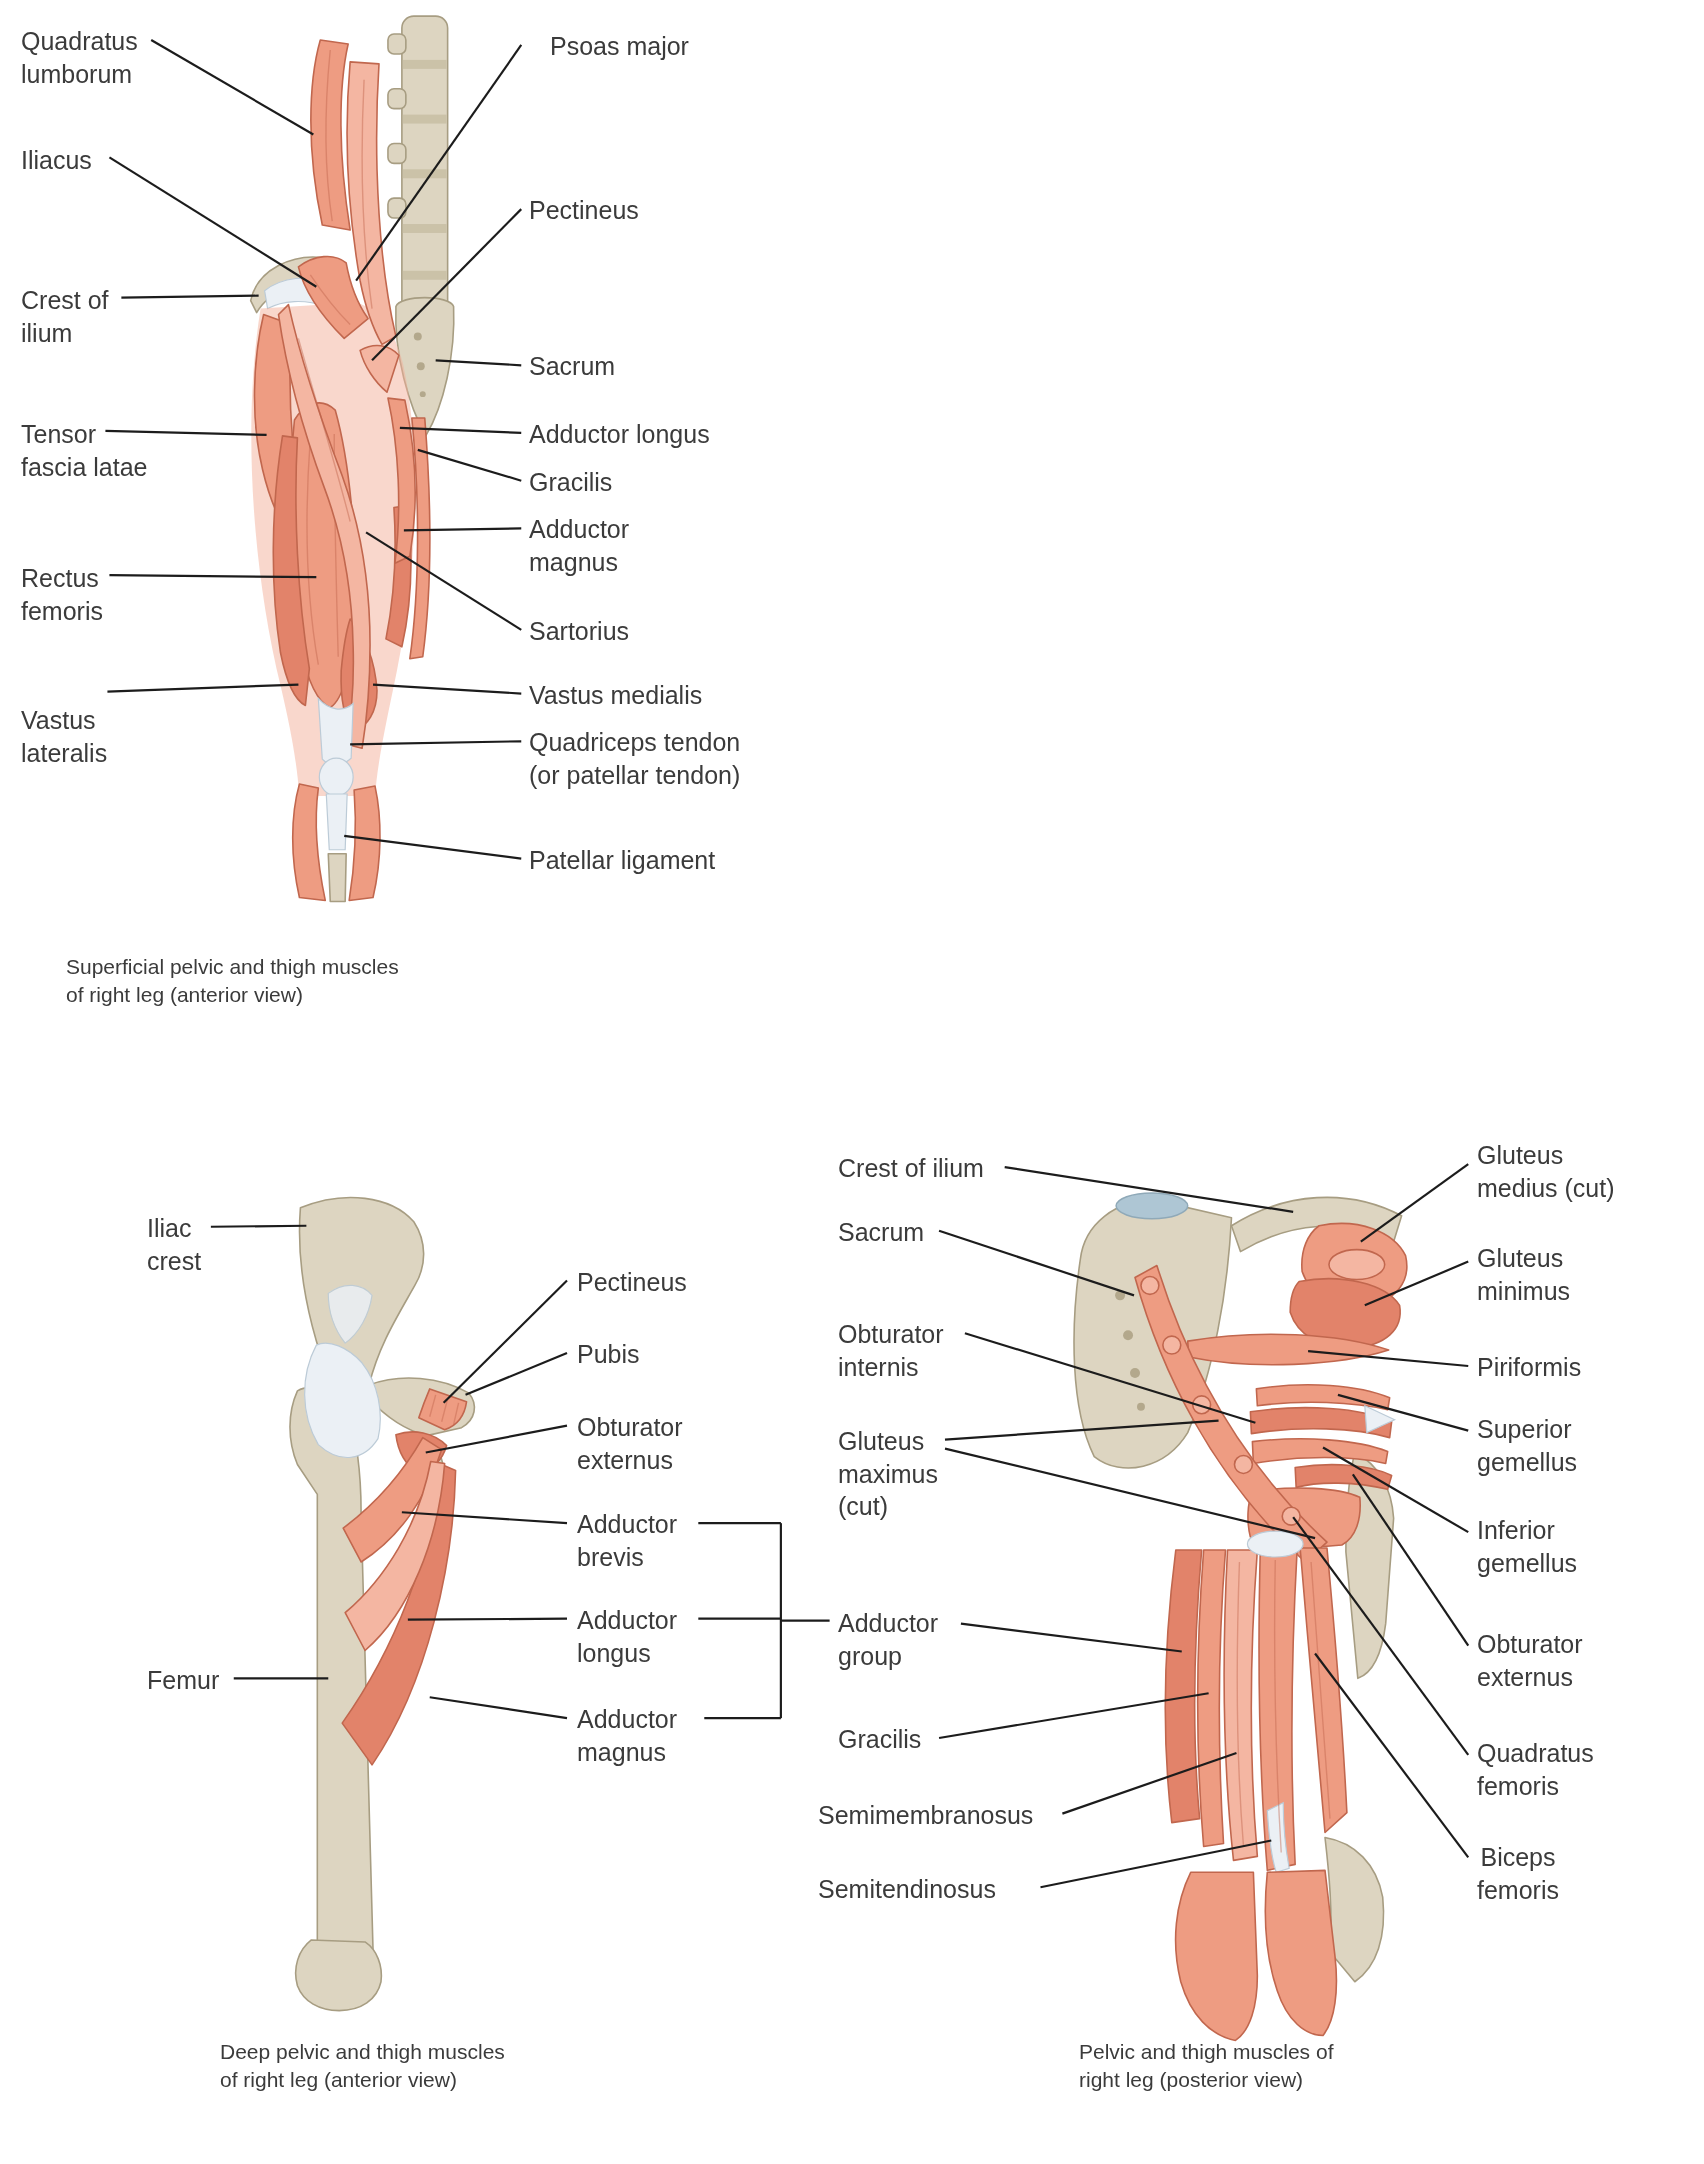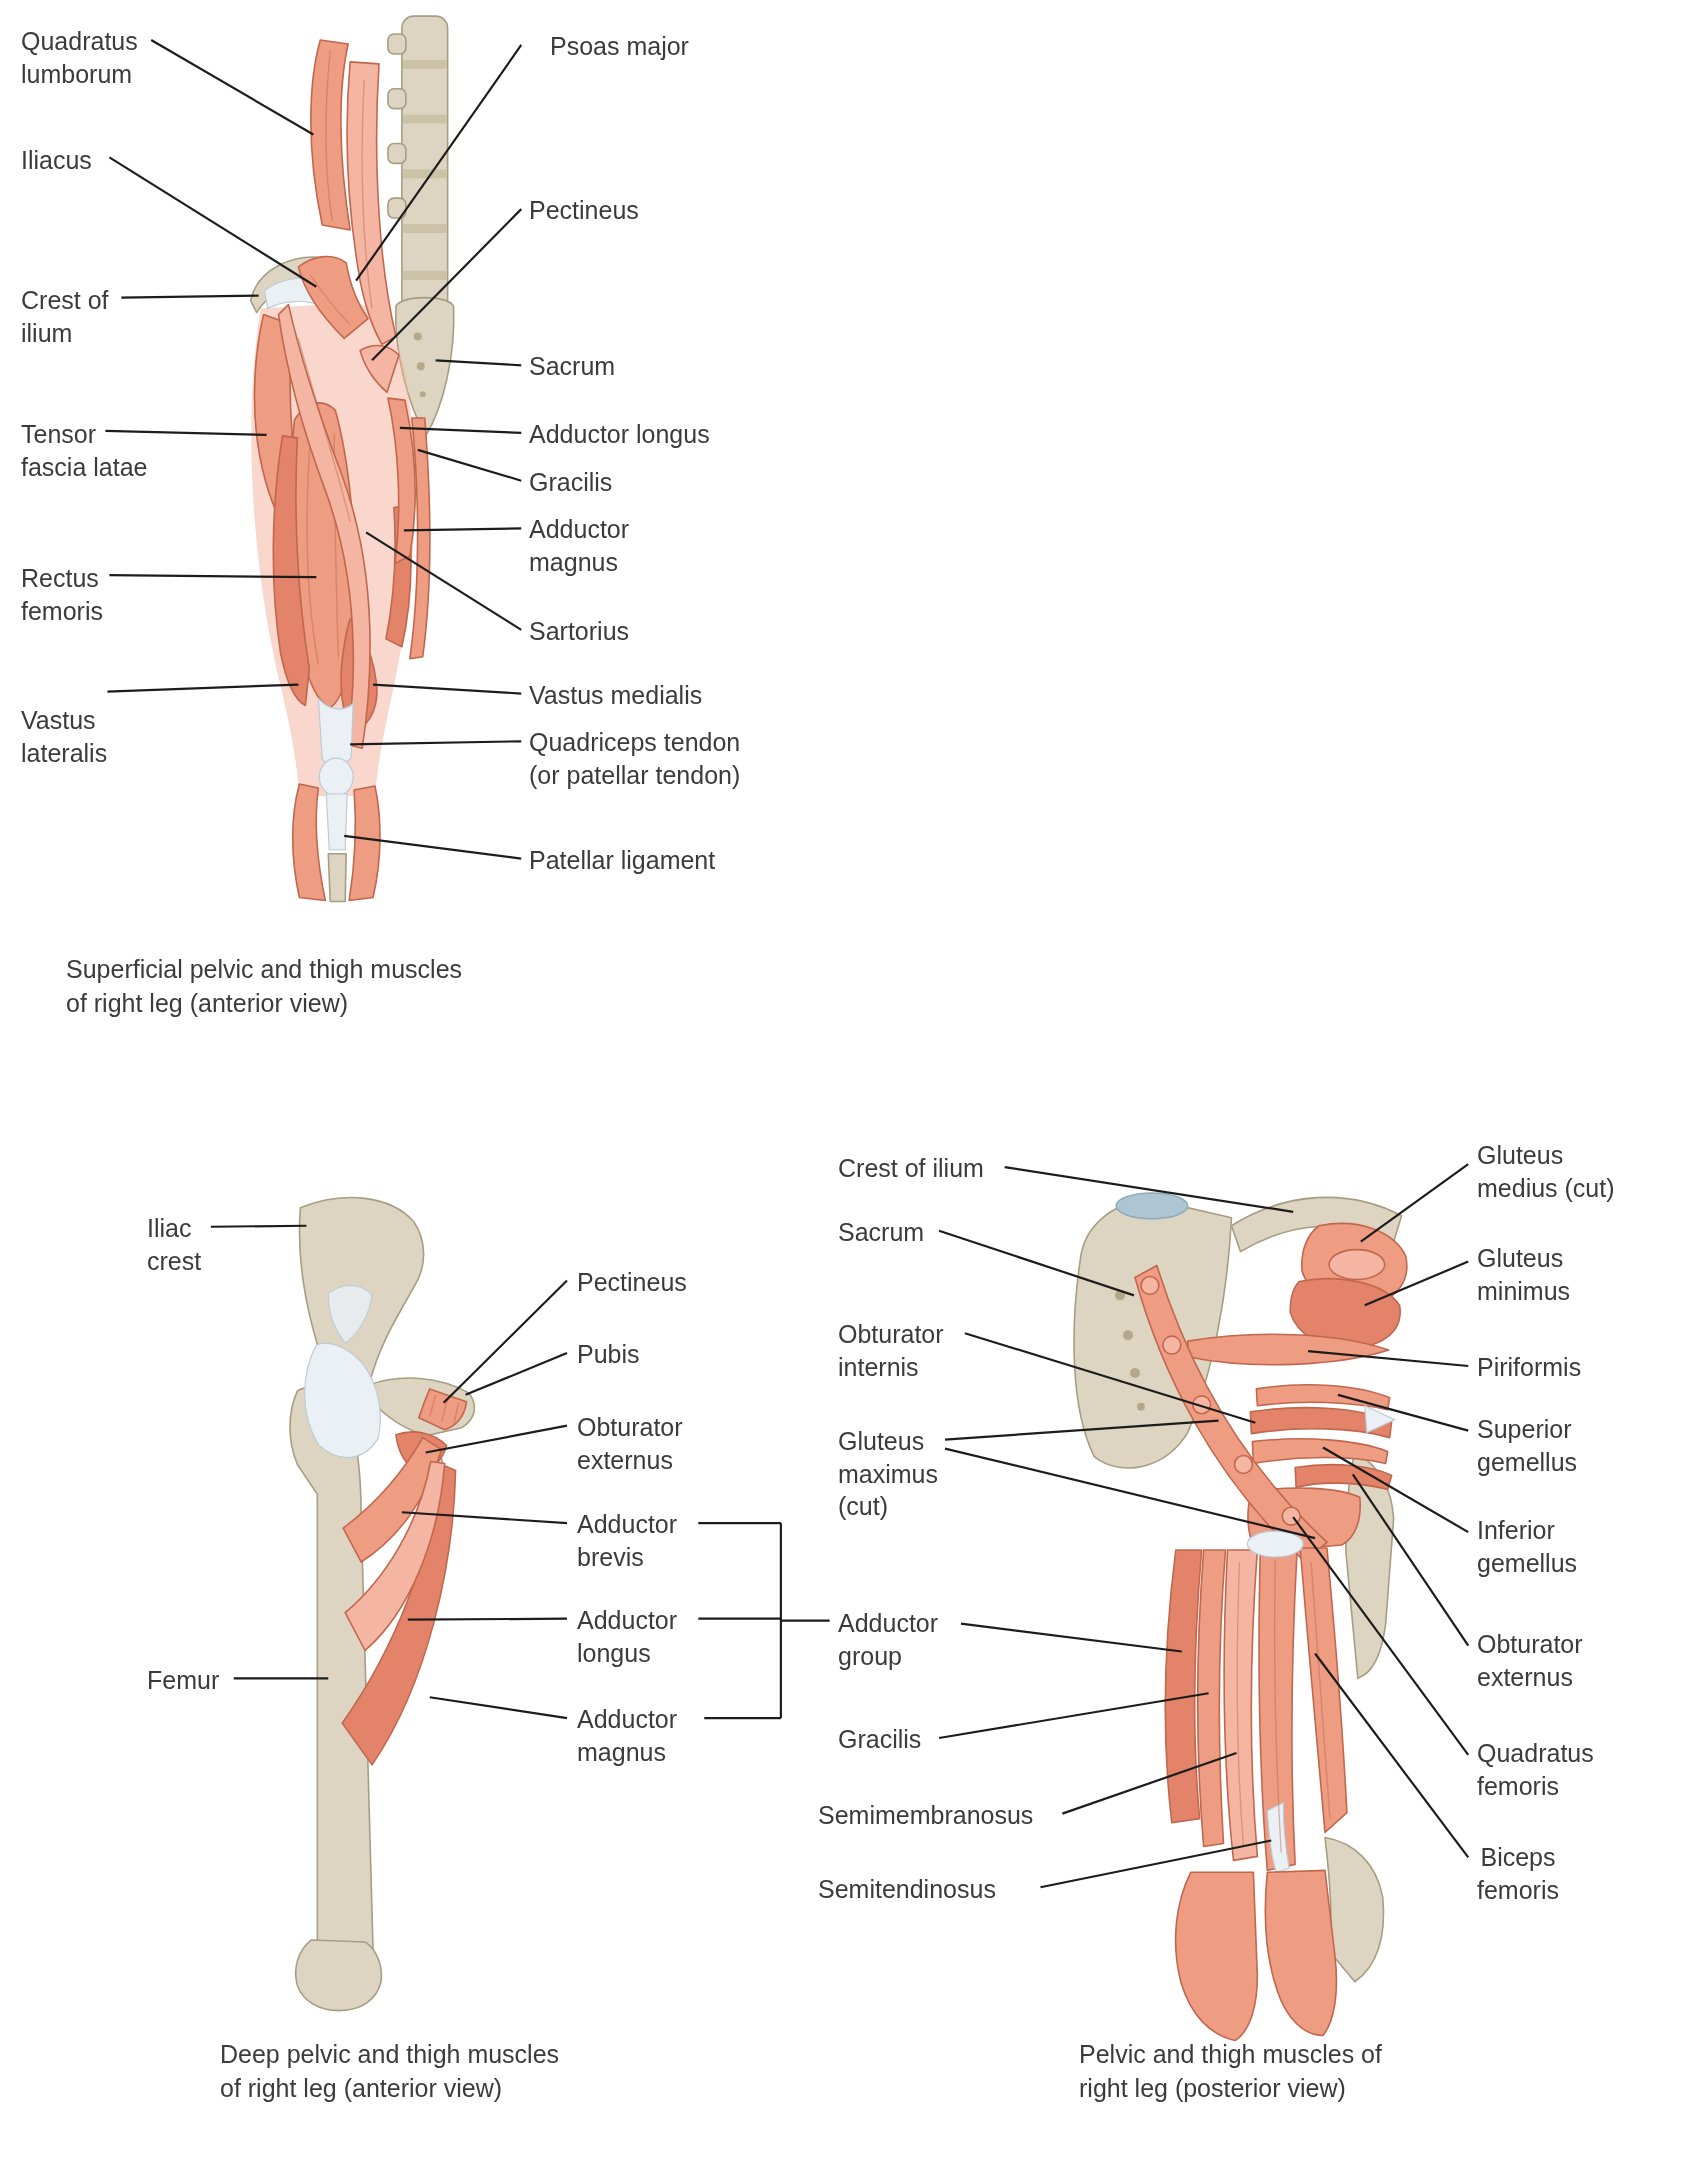--- a/index.html
+++ b/index.html
@@ -1,21 +1,21 @@
 <!DOCTYPE html>
 <html style="--muscle: #EE9C82; --muscle-light: #F4B6A2; --muscle-deep: #E2836A; --muscle-outline: #C1674E; --bone: #DDD5C1; --bone-outline: #A79D82; --tendon: #EBF0F5; --leader-line: #1C1C1C; --text: #3B3B3B; --background: #FFFFFF;"><head>
 <meta charset="utf-8">
 <style>
   * { margin:0; padding:0; box-sizing:border-box; }
   html,body { background:#fff; }
   body { font-family:"Liberation Sans", sans-serif; }
   #page { position:relative; width:1704px; height:2164px; background:var(--background,#ffffff); overflow:hidden;padding-left:8px; }
   #art { position:absolute; left:0; top:0; }
   .lbl { position:absolute; font-size:25px; line-height:1.3; color:var(--text,#3b3b3b); white-space:pre-line; }
-  .caption { position:absolute; font-size:25px; line-height:1.34; color:var(--text,#3b3b3b); white-space:pre-line; }
+  .caption { position:absolute; font-size:21px; line-height:1.34; color:var(--text,#3b3b3b); white-space:pre-line; }
   .muscle { fill:var(--muscle,#EE9C82); stroke:var(--muscle-outline,#C1674E); stroke-width:1.6; stroke-linejoin:round; }
   .muscle.light { fill:var(--muscle-light,#F4B6A2); }
   .muscle.deep  { fill:var(--muscle-deep,#E2836A); }
   .bone { fill:var(--bone,#DDD5C1); stroke:var(--bone-outline,#A79D82); stroke-width:1.6; stroke-linejoin:round; }
   .tendon { fill:var(--tendon,#EBF0F5); stroke:#BCCBD7; stroke-width:1.2; }
   .stria { fill:none; stroke:var(--muscle-outline,#C1674E); stroke-width:1.4; opacity:.45; }
   .leader { stroke:var(--leader-line,#1c1c1c); stroke-width:2.2; fill:none; }
   .disc { fill:#CBC2A8; }
   .foramen { fill:#B3A88C; }
 </style>

